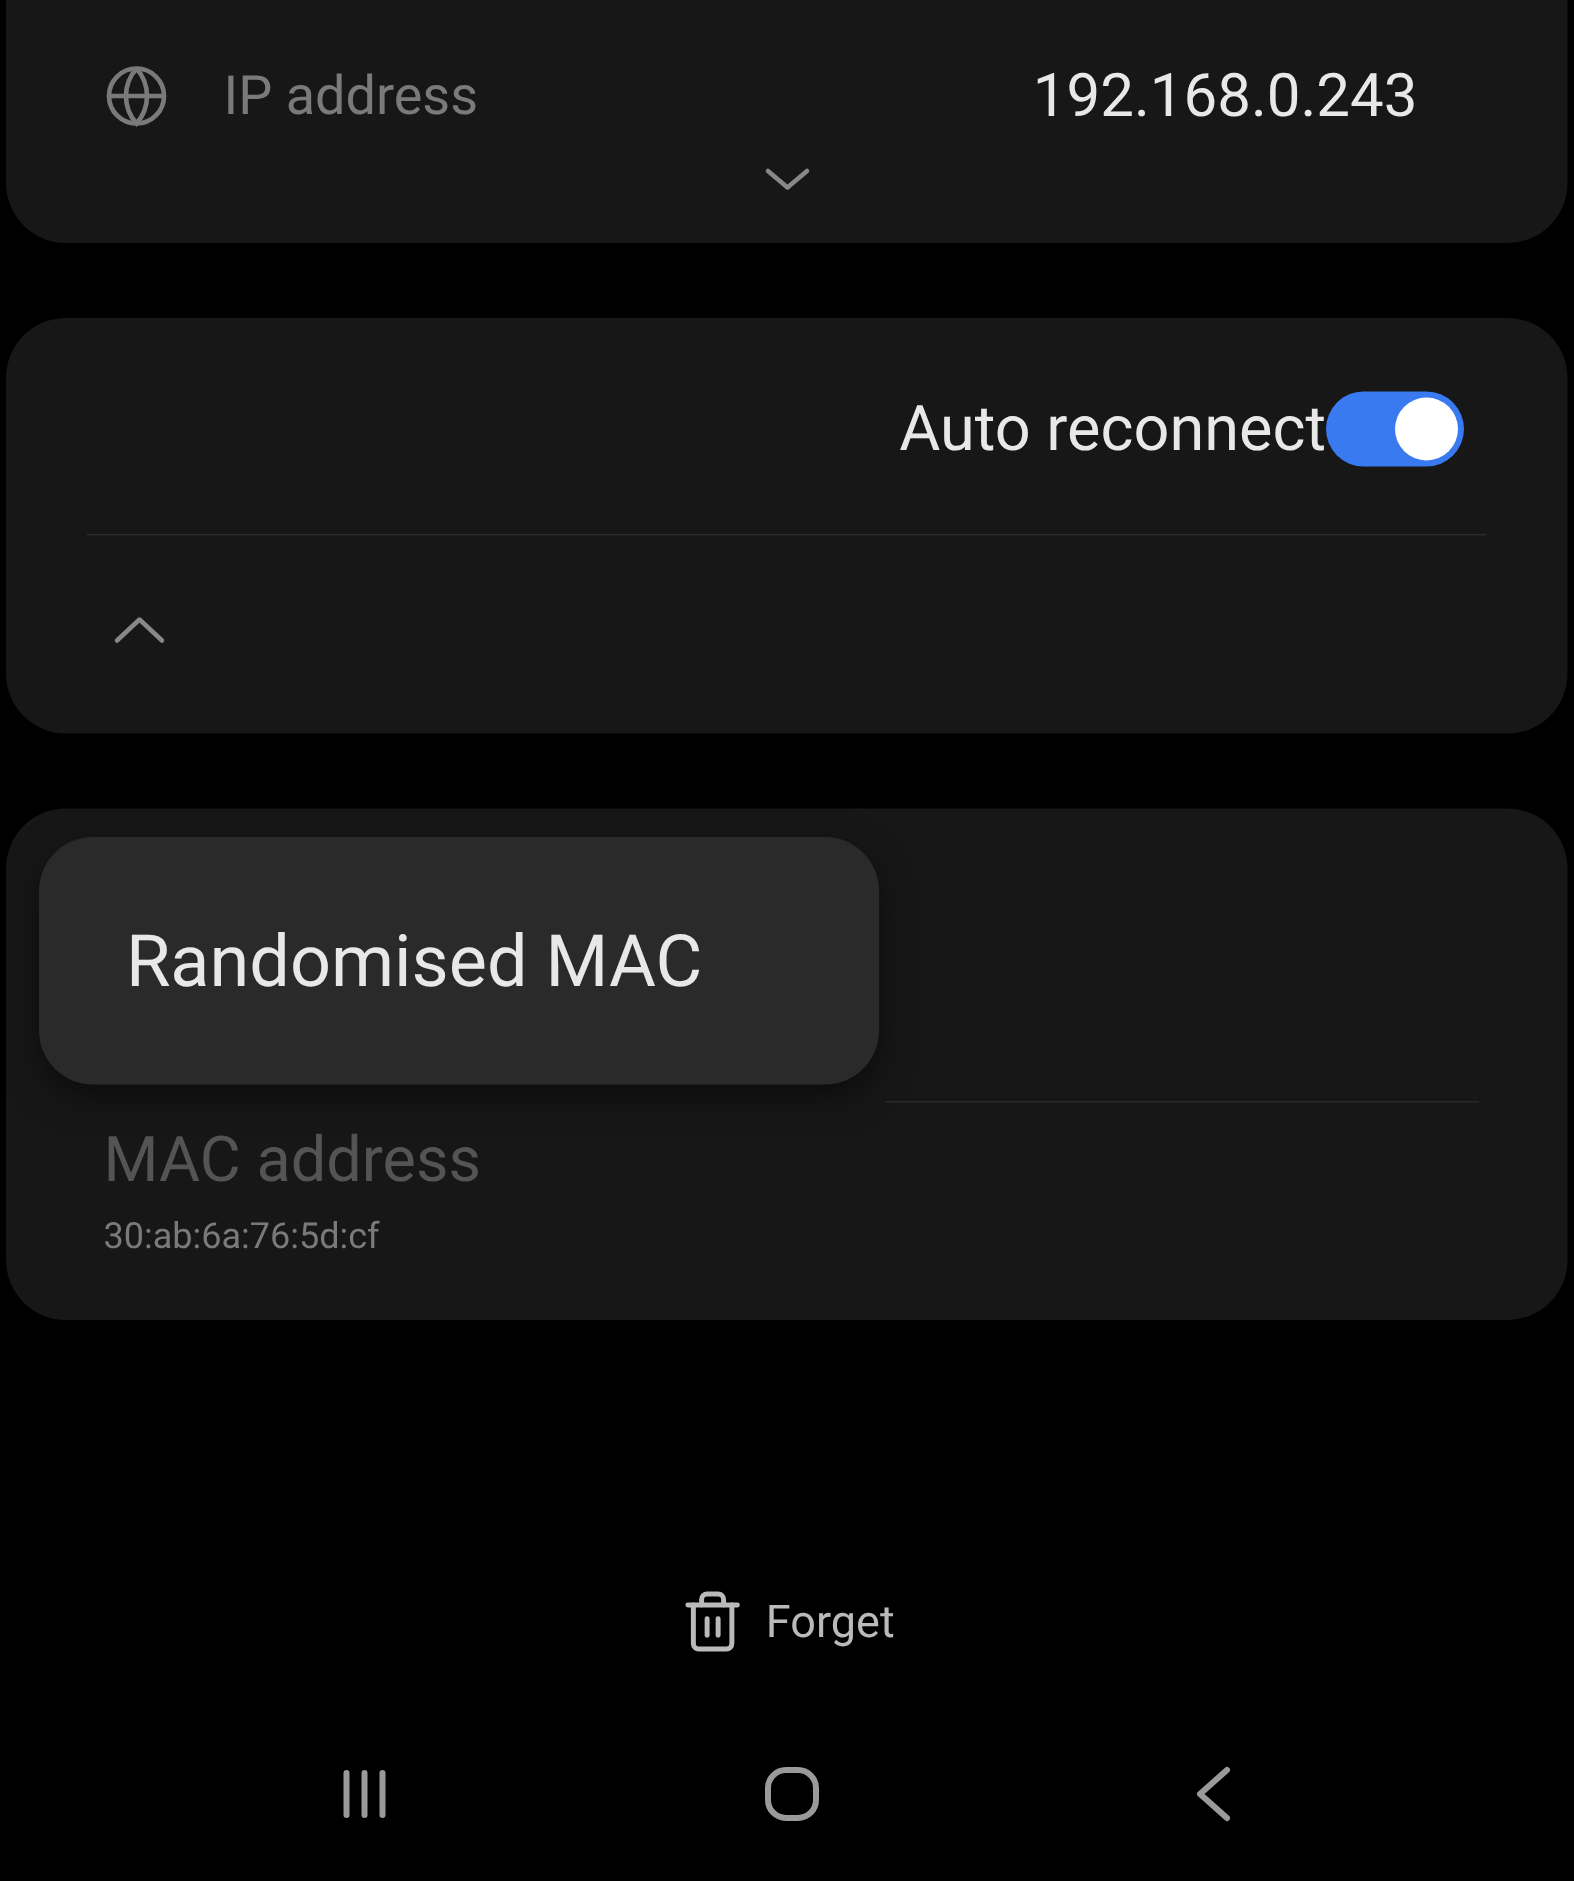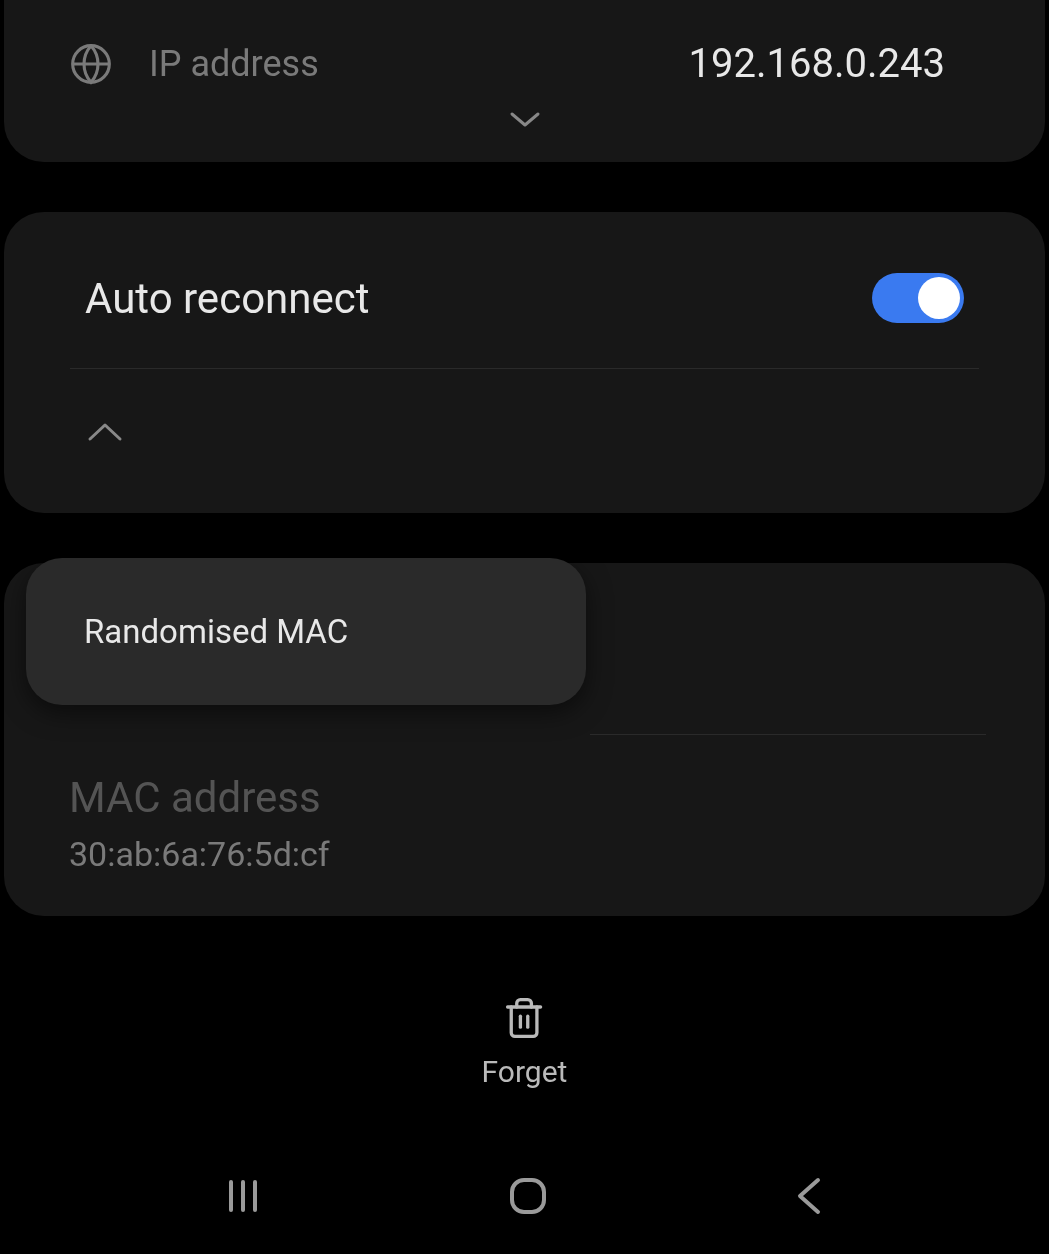--- a/index.html
+++ b/index.html
@@ -47,21 +47,22 @@
       color: #e8e8e8;
     }
     .chevron-down {
       position: absolute;
       bottom: 28px;
       left: 50%;
       transform: translateX(-50%);
     }
     .settings-card {
       margin-top: 50px;
-      padding: 16px;
+      padding: 4px;
+      text-align: right;
     }
     .setting-row {
       display: flex;
       align-items: center;
       padding: 45px 65px;
       position: relative;
     }
     .setting-label {
       font-size: 42px;
       color: #e8e8e8;
@@ -96,58 +97,58 @@
       margin-top: 50px;
       padding: 50px 65px 42px;
       position: relative;
     }
     .mac-title {
       font-size: 42px;
       color: #545454;
       margin-bottom: 12px;
     }
     .mac-value {
-      font-size: 34px;
+      font-size: 24px;
       color: #7a7a7a;
     }
     .popup {
       position: absolute;
       top: 558px;
       left: 26px;
       width: 560px;
       background: #2a2a2a;
       border-radius: 36px;
       padding: 22px 0;
       box-shadow: 0 8px 24px rgba(0,0,0,0.5);
       z-index: 10;
     }
     .popup-item {
       padding: 32px 58px;
-      font-size: 33px;
+      font-size: 48px;
       display: flex;
       align-items: center;
       justify-content: space-between;
     }
     .popup-item-unselected {
       color: #e8e8e8;
     }
     .popup-item-selected {
       color: #4b7ee8;
       font-weight: 500;
     }
     .checkmark {
       color: #4b7ee8;
     }
     .bottom-action {
       position: absolute;
-      bottom: 165px;
+      bottom: 151px;
       left: 50%;
       transform: translateX(-50%);
       display: flex;
-      flex-direction: column;
+      flex-direction: row;
       align-items: center;
       gap: 14px;
     }
     .trash-icon {
       width: 44px;
       height: 44px;
     }
     .forget-label {
       font-size: 30px;
       color: #bababa;

